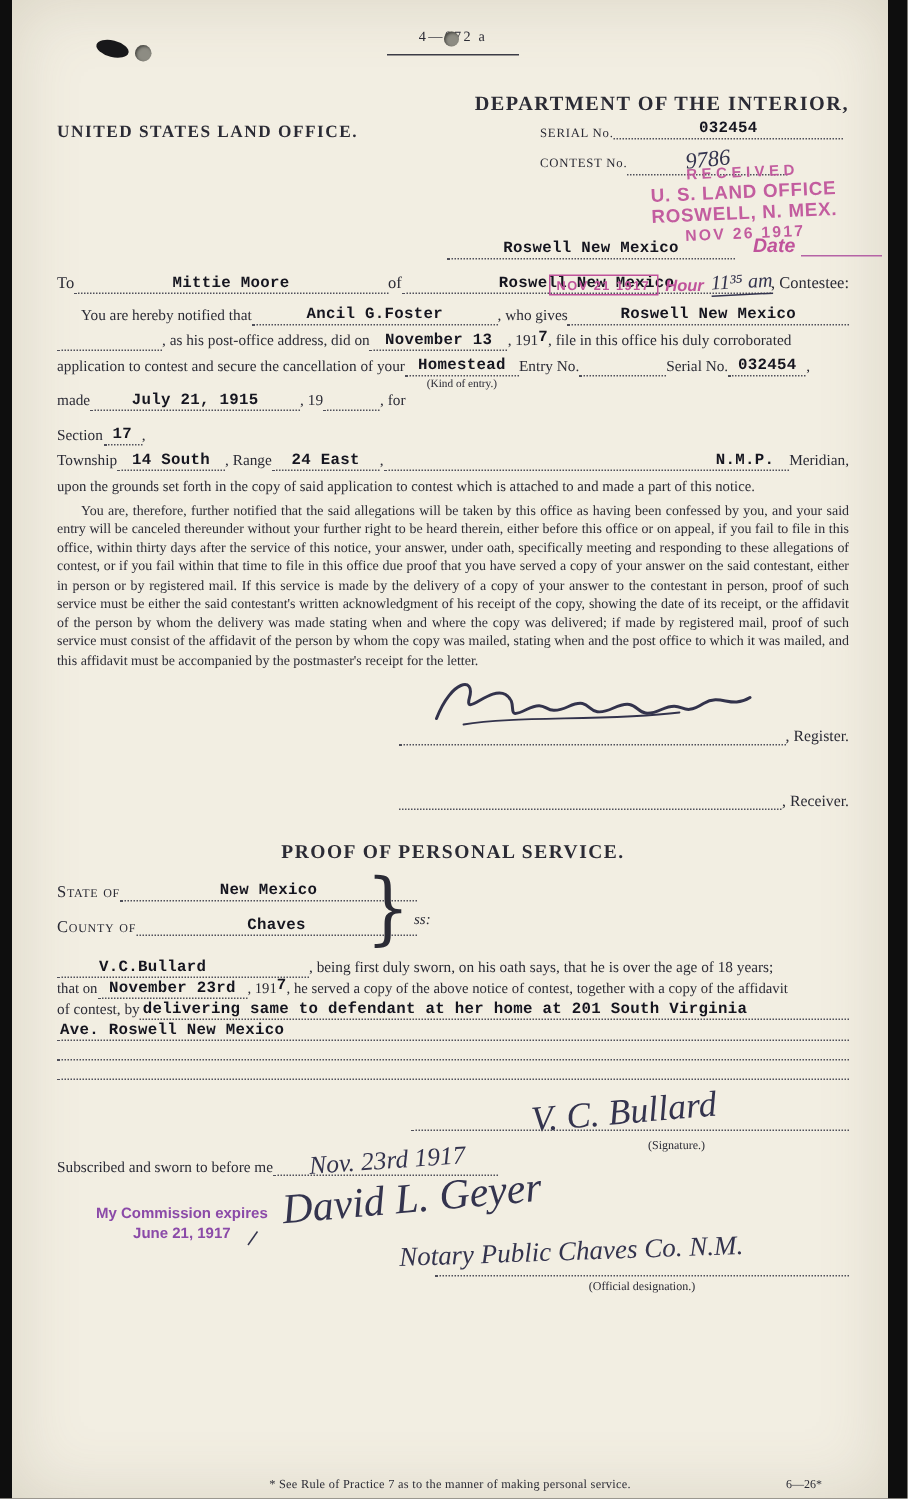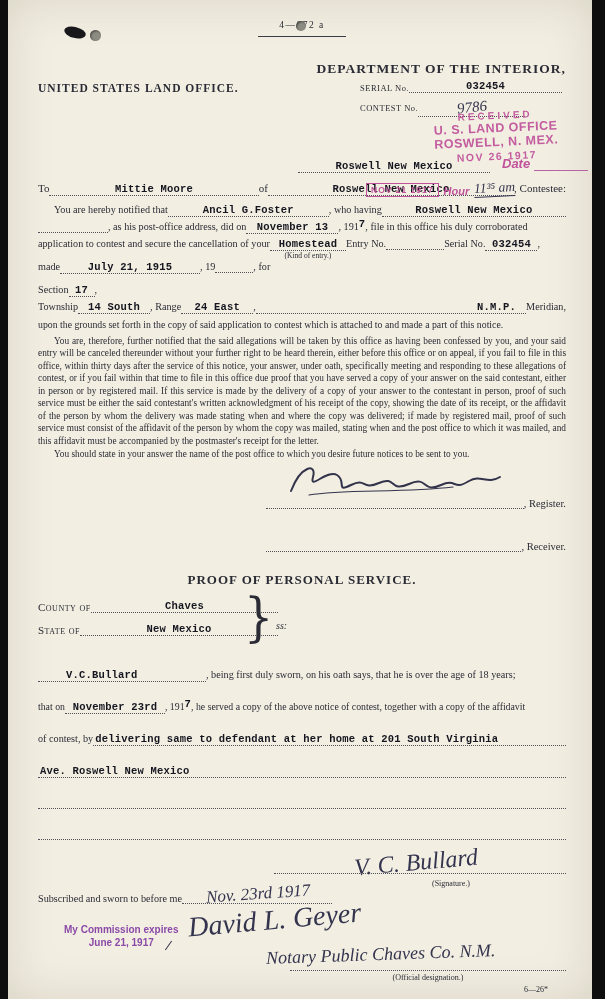--- a/index.html
+++ b/index.html
@@ -11,21 +11,21 @@
 .hole1{left:82px;top:30px;width:11px;height:11px}
 .hole2{left:288px;top:21px;width:10px;height:10px}
 .smudge{position:absolute;left:56px;top:27px;width:22px;height:11px;background:#18181a;border-radius:50%;transform:rotate(14deg)}
 .form-number{text-align:center;font-size:9.5px;letter-spacing:1.5px}
 .title{text-align:center;font-size:14px;font-weight:bold;letter-spacing:1.5px;margin-top:9px}
 .subtitle{text-align:center;font-size:10px;margin-top:5px}
 .title-rule{width:88px;margin:6px auto 0;border-top:1px solid #3c3c46}
 .dept1{text-align:right;font-size:13.5px;font-weight:bold;letter-spacing:1px;margin-top:24px}
 .dept2{text-align:left;font-size:11.5px;font-weight:bold;letter-spacing:1px;margin-top:5px}
 .spacer-top{height:88px}
-.row{display:flex;align-items:flex-start}
+.row{display:flex;align-items:center}
 .pr{white-space:pre}
 .cell{border-bottom:1px dotted #50505a;text-align:center;padding:0 3px;min-height:12px}
 .grow{flex:1 1 auto;min-width:0}
 .tl{text-align:left;padding-left:8px}
 .tr{text-align:right;padding-right:10px}
 .typed{font-family:"Liberation Mono",monospace;font-weight:700;font-size:10.5px;letter-spacing:.2px;color:#15151f;white-space:nowrap}
 .sup{position:relative;top:-3px}
 .hand{font-style:italic;color:#34344e}
 .stampc{color:#c0539b;font-family:"Liberation Sans",sans-serif;font-weight:bold}
 
@@ -60,21 +60,21 @@
 .regrow{position:absolute;right:0;bottom:6px;width:300px;display:flex;align-items:flex-end;font-size:10.5px}
 .scrawl{position:absolute;right:58px;bottom:12px}
 .recvrow{margin-top:25px;margin-left:auto;width:300px;display:flex;align-items:flex-end;font-size:10.5px}
 .proof-title{margin-top:20px;text-align:center;font-weight:bold;font-size:13px;letter-spacing:1px}
 .venue{position:relative;margin-top:12px;height:50px}
 .vrow{display:flex;align-items:flex-end;width:240px}
 .vrow+.vrow{margin-top:10px}
 .vlab{font-variant:small-caps;font-size:11px;letter-spacing:.5px;white-space:pre}
 .brace{position:absolute;left:206px;top:-6px;font-size:46px;font-family:"DejaVu Serif",serif;line-height:1;transform:scaleY(1.15);color:#2b2b35}
 .ss{position:absolute;left:238px;top:20px;font-style:italic;font-size:10px}
-.aff .row{margin-top:19px;font-size:10.2px}
+.aff .row{margin-top:1px;font-size:10.2px}
 .aff .row.tight{font-size:9.8px}
 .emptyline{margin-top:10px;height:12px}
 .sigblock{position:relative;margin-top:10px;height:34px}
 .sigrow{position:absolute;right:0;bottom:10px;width:292px;border-bottom:1px dotted #50505a;height:14px}
 .sig-caption{position:absolute;right:96px;bottom:-4px;font-size:8px}
 .bullard{position:absolute;right:88px;bottom:8px;font-size:24px;transform:rotate(-5deg);white-space:nowrap}
 .subrow{position:relative;margin-top:8px;display:flex;align-items:center;font-size:10.2px}
 .sworn-hand{position:absolute;left:168px;bottom:0;font-size:17px;transform:rotate(-4deg);white-space:nowrap}
 .notary{position:relative;height:84px}
 .commission{position:absolute;left:26px;top:20px;color:#8b4aa8;font-family:"Liberation Sans",sans-serif;font-weight:bold;text-align:center}
@@ -137,21 +137,21 @@
       <span class="cell" style="flex:1.1"><span class="typed">Mittie Moore</span></span>
       <span class="pr">of</span>
       <span class="cell" style="flex:1.3"><span class="typed">Roswell New Mexico</span></span>
       <span class="pr">, Contestee:</span>
     </div>
 
     <div class="para">
       <div class="row first">
         <span class="pr ind">You are hereby notified that</span>
         <span class="cell" style="flex:1"><span class="typed">Ancil G.Foster</span></span>
-        <span class="pr">, who having</span>
+        <span class="pr">, who gives</span>
         <span class="cell" style="flex:1.15"><span class="typed">Roswell New Mexico</span></span>
       </div>
       <div class="row">
         <span class="cell" style="width:70px"></span>
         <span class="pr">, as his post-office address, did on</span>
         <span class="cell" style="width:92px"><span class="typed">November 13</span></span>
         <span class="pr">, 191</span>
         <span class="typed sup">7</span>
         <span class="pr">, file in this office his duly corroborated</span>
       </div>
@@ -183,21 +183,20 @@
         <span class="pr">Township</span>
         <span class="cell" style="width:72px"><span class="typed">14 South</span></span>
         <span class="pr">, Range</span>
         <span class="cell" style="width:72px"><span class="typed">24 East</span></span>
         <span class="pr">,</span>
         <span class="cell grow tr"><span class="typed">N.M.P.</span></span>
         <span class="pr">Meridian,</span>
       </div>
       <div class="grounds">upon the grounds set forth in the copy of said application to contest which is attached to and made a part of this notice.</div>
       <div class="legal">You are, therefore, further notified that the said allegations will be taken by this office as having been confessed by you, and your said entry will be canceled thereunder without your further right to be heard therein, either before this office or on appeal, if you fail to file in this office, within thirty days after the service of this notice, your answer, under oath, specifically meeting and responding to these allegations of contest, or if you fail within that time to file in this office due proof that you have served a copy of your answer on the said contestant, either in person or by registered mail.  If this service is made by the delivery of a copy of your answer to the contestant in person, proof of such service must be either the said contestant's written acknowledgment of his receipt of the copy, showing the date of its receipt, or the affidavit of the person by whom the delivery was made stating when and where the copy was delivered; if made by registered mail, proof of such service must consist of the affidavit of the person by whom the copy was mailed, stating when and the post office to which it was mailed, and this affidavit must be accompanied by the postmaster's receipt for the letter.</div>
-      <div class="post-note">You should state in your answer the name of the post office to which you desire future notices to be sent to you.</div>
     </div>
 
     <div class="regblock">
       <svg class="scrawl" width="225" height="44" viewBox="0 0 225 44">
         <path d="M8 32 C 18 6, 34 4, 30 18 C 26 32, 44 10, 54 16 C 64 22, 52 34, 68 26 C 84 18, 78 32, 96 24 C 114 16, 106 34, 126 25 C 146 16, 138 35, 158 26 C 174 19, 170 32, 186 22 C 198 15, 204 26, 217 18" fill="none" stroke="#33334c" stroke-width="2" stroke-linecap="round"></path>
         <path d="M26 36 C 60 30, 120 34, 170 28" fill="none" stroke="#33334c" stroke-width="1.2" stroke-linecap="round"></path>
       </svg>
       <div class="regrow">
         <span class="cell grow"></span>
         <span class="pr">, Register.</span>
@@ -205,26 +204,26 @@
     </div>
     <div class="recvrow">
       <span class="cell grow"></span>
       <span class="pr">, Receiver.</span>
     </div>
 
     <div class="proof-title">PROOF OF PERSONAL SERVICE.</div>
 
     <div class="venue">
       <div class="vrow">
+        <span class="vlab">State of</span>
+        <span class="cell grow"><span class="typed">New Mexico</span></span>
+      </div>
+      <div class="vrow">
         <span class="vlab">County of</span>
         <span class="cell grow"><span class="typed">Chaves</span></span>
-      </div>
-      <div class="vrow">
-        <span class="vlab">State of</span>
-        <span class="cell grow"><span class="typed">New Mexico</span></span>
       </div>
       <span class="brace">}</span>
       <span class="ss">ss:</span>
     </div>
 
     <div class="aff">
       <div class="row">
         <span class="cell" style="width:168px;text-align:left;padding-left:28px"><span class="typed">V.C.Bullard</span></span>
         <span class="pr">, being first duly sworn, on his oath says, that he is over the age of 18 years;</span>
       </div>
@@ -269,16 +268,17 @@
           <span>June 21, 1917</span>
           <span class="comm-slash"></span>
         </div>
       </div>
       <span class="hand geyer">David L. Geyer</span>
       <span class="hand notary-hand">Notary Public Chaves Co. N.M.</span>
       <div class="desig-line"></div>
       <span class="desig-caption">(Official designation.)</span>
     </div>
 
+    <div class="footer-note">* See Rule of Practice 7 as to the manner of making personal service.</div>
     <div class="print-code">6—26*</div>
 
   </div>
 </div>
 
 </body></html>

